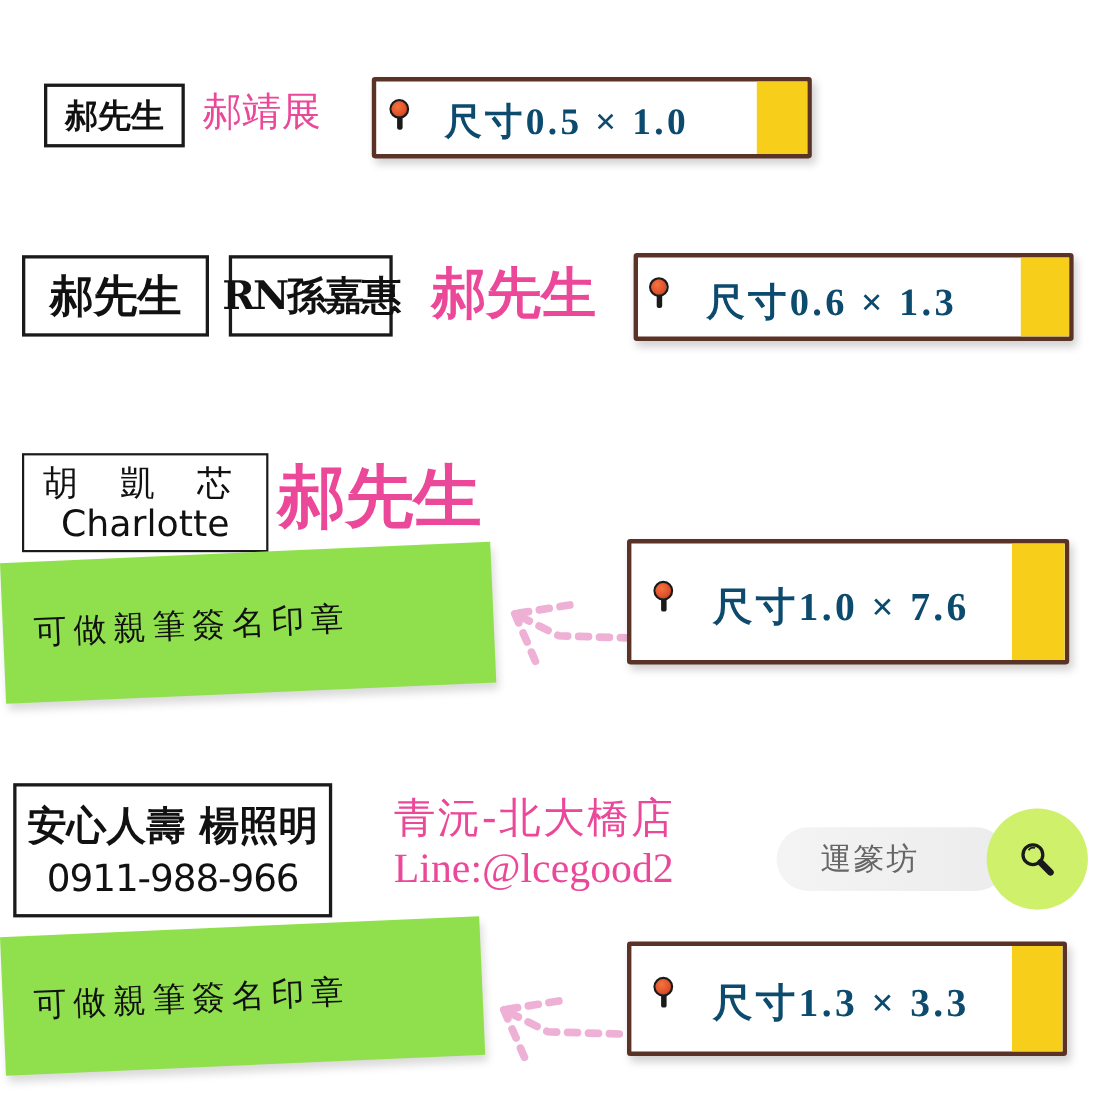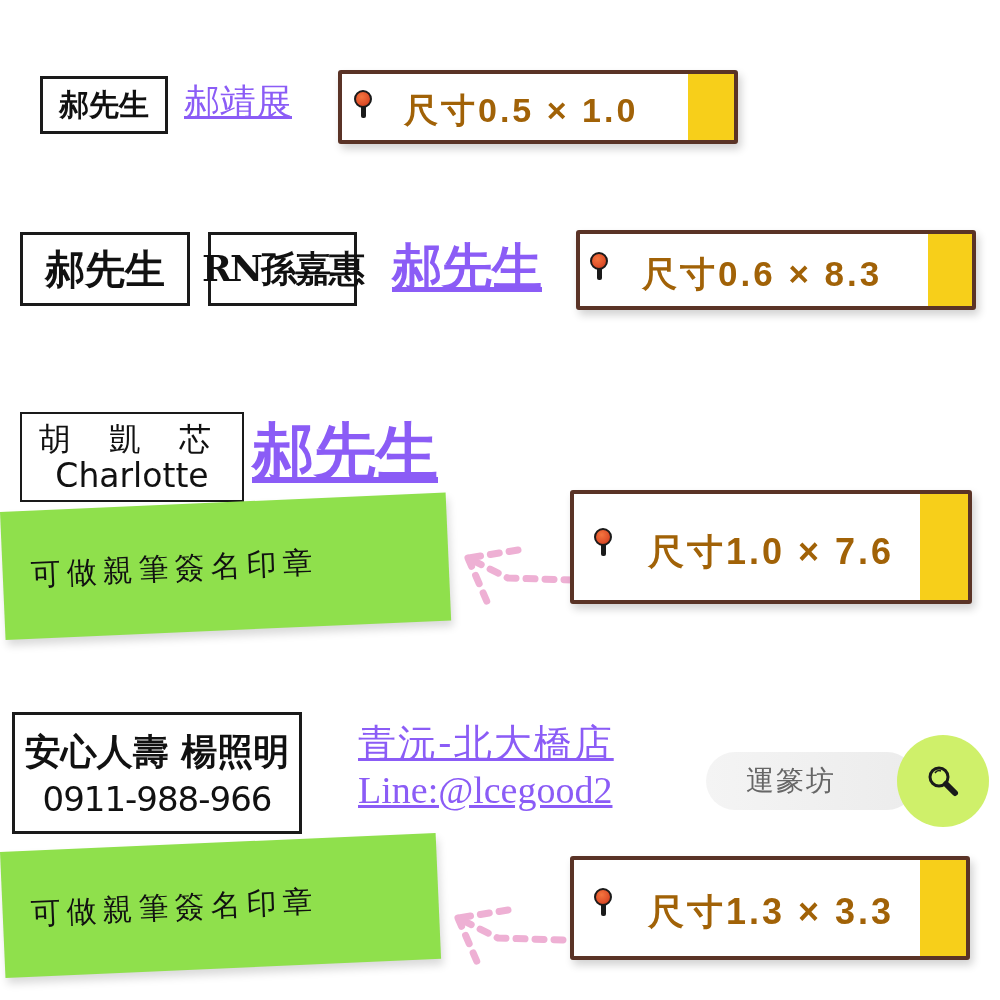--- a/index.html
+++ b/index.html
@@ -12,22 +12,22 @@
 
   
   .stamp-box {
     position: absolute; border: 3px solid #1a1a1a; background: #fff;
     box-sizing: border-box; color: #111;
     font-family: "DejaVu Serif", serif; font-weight: bold;
     display: flex; align-items: center; justify-content: center;
     white-space: nowrap;
   }
   .stamp-plain {
-    position: absolute; color: #8b5cf6; white-space: nowrap;
-    font-family: "DejaVu Serif", serif; font-weight: bold; text-decoration: underline;
+    position: absolute; color: #ec4899; white-space: nowrap;
+    font-family: "DejaVu Serif", serif; font-weight: bold;
   }
 
   
   .size-card {
     position: absolute; box-sizing: border-box;
     border: 4px solid #5a3326; border-radius: 3px; background: #fff;
     box-shadow: 3px 5px 8px rgba(0,0,0,0.18);
     overflow: hidden;
   }
   .size-card .yellow {
@@ -39,22 +39,22 @@
   .size-card .pin .head {
     position: absolute; left: 0; top: 0; width: 18px; height: 18px; border-radius: 50%;
     background: radial-gradient(circle at 40% 35%, #f3753f 0%, #e0502a 60%, #a83218 100%);
     border: 2px solid #1a1a1a; box-sizing: border-box;
   }
   .size-card .pin .stem {
     position: absolute; left: 7px; top: 16px; width: 5px; height: 12px;
     background: #1a1a1a; border-radius: 0 0 2px 2px;
   }
   .size-card .txt {
-    position: absolute; color: #a16207; white-space: nowrap;
-    font-family: Liberation Sans, sans-serif; font-weight: bold; letter-spacing: 3px;
+    position: absolute; color: #0c4a6e; white-space: nowrap;
+    font-family: Liberation Serif, serif; font-weight: bold; letter-spacing: 3px;
   }
 
   
   .note {
     position: absolute; background: #8fe04c; box-sizing: border-box;
     box-shadow: 2px 6px 8px rgba(0,0,0,0.15);
     color: #111; white-space: nowrap;
     font-family: "DejaVu Sans", sans-serif; font-size: 30px; letter-spacing: 6px;
     display: flex; align-items: center; padding-left: 28px;
   }
@@ -105,21 +105,21 @@
 <div class="stamp-plain" style="left:392px;top:234px;font-size:50px;">
   <span>郝先生</span>
 </div>
 <div class="size-card" style="left:576px;top:230px;width:400px;height:80px;">
   <div class="yellow" style="width:44px;"></div>
   <div class="pin" style="left:10px;top:18px;">
     <div class="head"></div>
       <div class="stem"></div>
   </div>
   <div class="txt" style="left:62px;top:17px;font-size:35px;">
-    <span>尺寸</span><span>0.6 × 8.</span><span>3</span>
+    <span>尺寸</span><span>0.6 × 1.</span><span>3</span>
   </div>
 </div>
 
 <div class="stamp-box" style="left:20px;top:412px;width:224px;height:90px;flex-direction:column;border-width:2px;font-weight:normal;">
   <span style="font-size:32px;letter-spacing:14px;line-height:38px;">胡 凱 芯</span>
   <span style="font-family:'DejaVu Sans',sans-serif;font-size:33px;line-height:36px;">Charlotte</span>
 </div>
 <div class="stamp-plain" style="left:252px;top:410px;font-size:62px;">
   <span>郝先生</span>
 </div>

